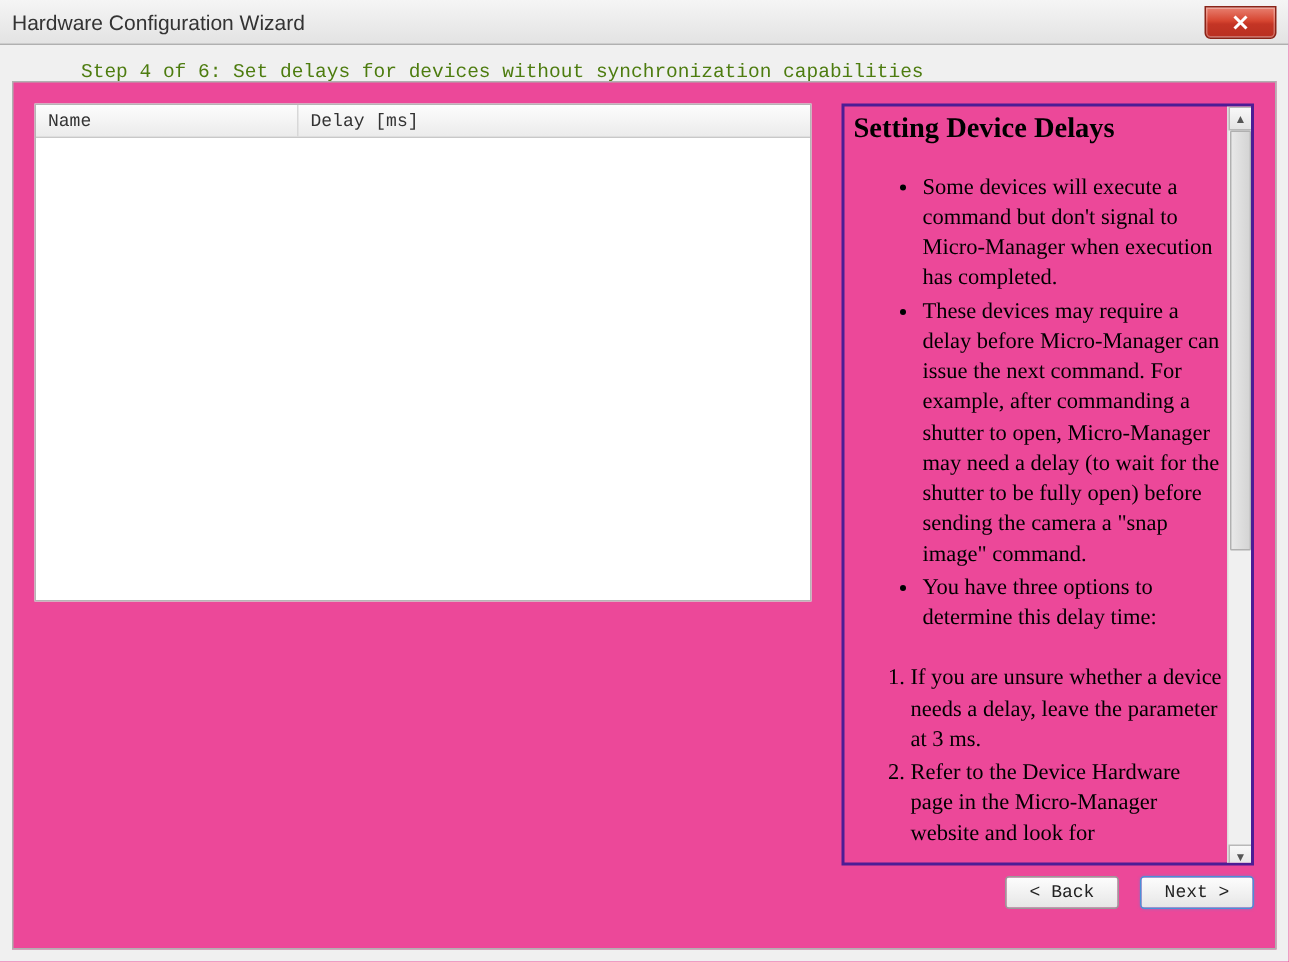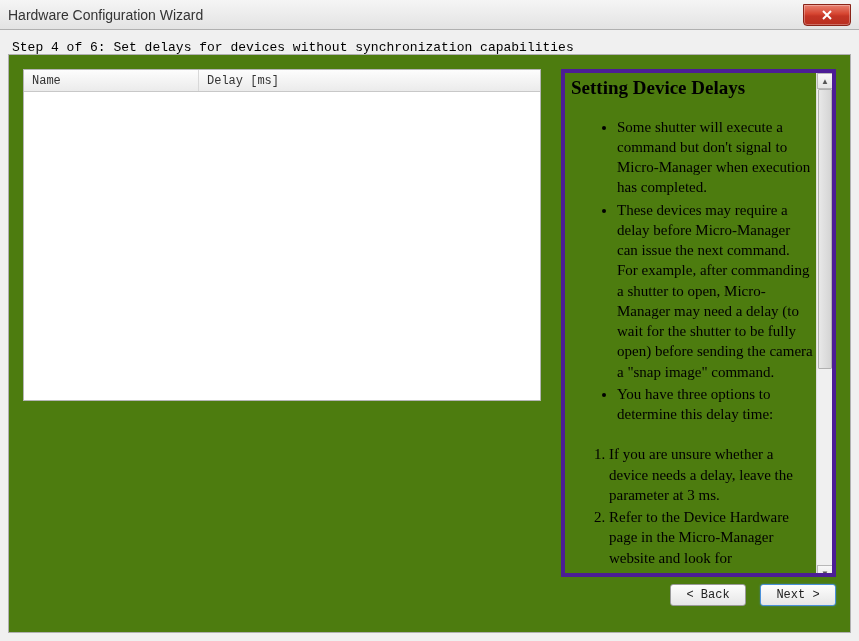--- a/index.html
+++ b/index.html
@@ -36,29 +36,30 @@
       align-items: center;
       justify-content: center;
       margin-right: 8px;
       box-shadow: inset 0 0 0 1px rgba(255,255,255,0.3);
     }
     .close-btn svg { width: 12px; height: 12px; }
     .step-label {
       font-family: "Courier New", monospace;
       font-size: 13px;
       padding: 10px 12px 6px 12px;
-      color: #000000;
+      color: #4d7c0f;
+      margin-left: 42px;
     }
     .content-area {
       position: absolute;
       top: 54px;
       left: 8px;
       right: 8px;
       bottom: 8px;
-      background: #4d7c0f;
+      background: #ec4899;
       border: 1px solid #b0b0b0;
     }
     .layout {
       display: flex;
       height: 100%;
       padding: 14px;
       gap: 20px;
     }
     .table-container {
       width: 518px;
@@ -82,21 +83,21 @@
     .col-name { width: 175px; }
     .col-adapter { width: 160px; }
     .col-delay { flex: 1; border-right: none; }
     .right-panel {
       flex: 1;
       position: relative;
       display: flex;
       flex-direction: column;
     }
     .help-scroll-wrapper {
-      border: 4px solid #4c1d95;
+      border: 2px solid #4c1d95;
       padding-right: 18px;
       padding-left: 6px;
       height: 508px;
       overflow: hidden;
       position: relative;
     }
     .help-content {
       font-family: "Times New Roman", serif;
       font-size: 15px;
       line-height: 1.35;
@@ -204,21 +205,21 @@
         <div class="table-header-cell col-name">Name</div>
         <div class="table-header-cell col-delay">Delay [ms]</div>
       </div>
     </div>
 
     <div class="right-panel">
       <div class="help-scroll-wrapper">
         <div class="help-content">
           <div class="help-title">Setting Device Delays</div>
           <ul>
-            <li>Some shutter will execute a command but don't signal to Micro-Manager when execution has completed.</li>
+            <li>Some devices will execute a command but don't signal to Micro-Manager when execution has completed.</li>
             <li>These devices may require a delay before Micro-Manager can issue the next command. For example, after commanding a shutter to open, Micro-Manager may need a delay (to wait for the shutter to be fully open) before sending the camera a "snap image" command.</li>
             <li>You have three options to determine this delay time:</li>
           </ul>
           <ol>
             <li>If you are unsure whether a device needs a delay, leave the parameter at 3 ms.</li>
             <li>Refer to the Device Hardware page in the Micro-Manager website and look for</li>
           </ol>
         </div>
         <div class="scrollbar-track">
           <div class="scrollbar-btn">▲</div>

